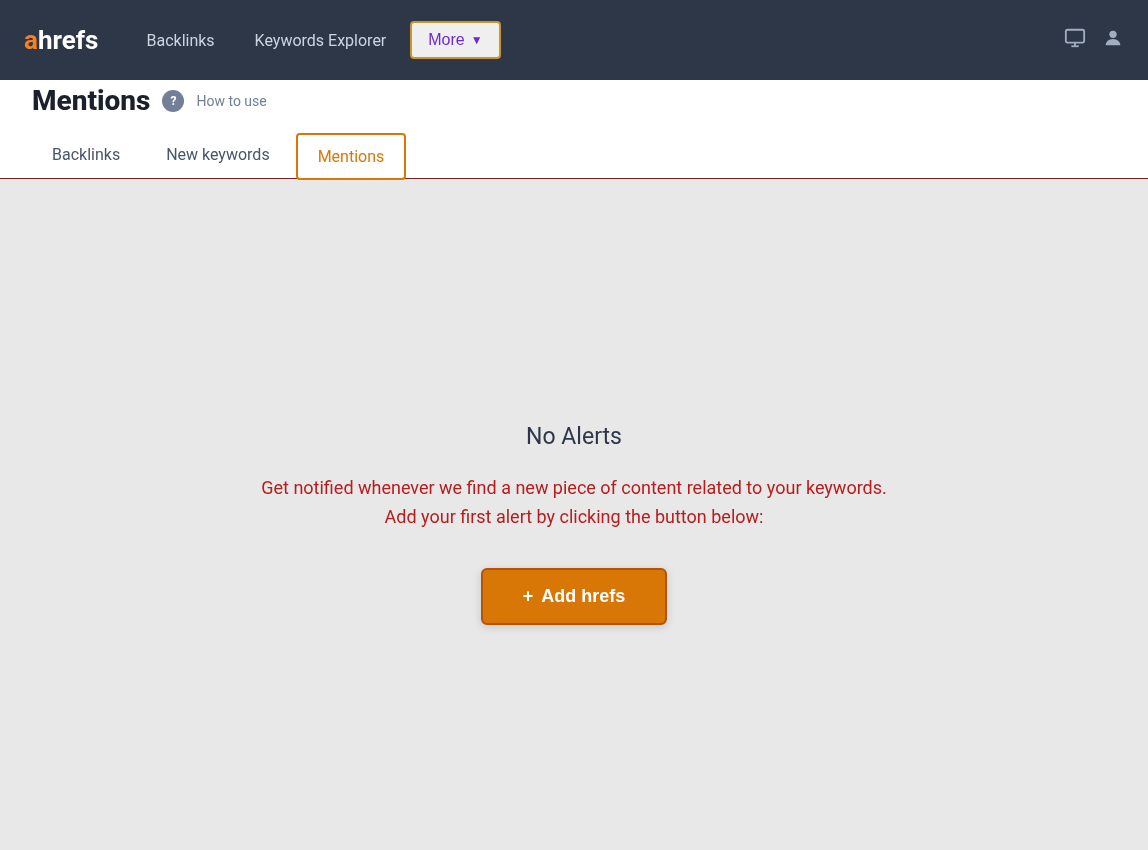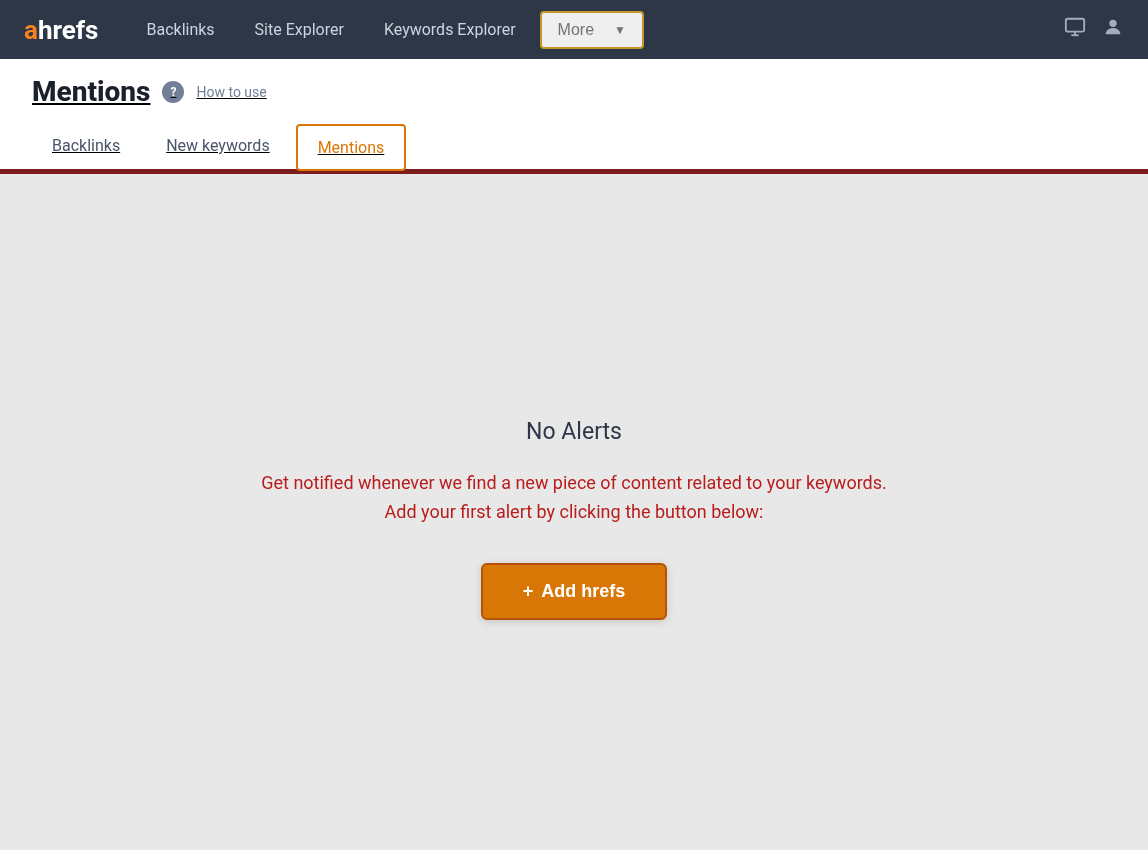--- a/index.html
+++ b/index.html
@@ -12,21 +12,21 @@
       font-family: -apple-system, BlinkMacSystemFont, 'Segoe UI', Roboto, Helvetica, Arial, sans-serif;
       width: 1148px;
       height: 850px;
       overflow: hidden;
       background: #f0f0f0;
     }
 
     
     .navbar {
       background-color: #2d3748;
-      height: 59px;
+      height: 80px;
       display: flex;
       align-items: center;
       padding: 16px 24px;
       gap: 8px;
     }
 
     .logo {
       display: flex;
       align-items: center;
       margin-right: 24px;
@@ -52,50 +52,49 @@
     .nav-link {
       color: #cbd5e0;
       font-size: 16px;
       padding: 8px 16px;
       cursor: pointer;
       border-radius: 4px;
       text-decoration: none;
     }
 
     .nav-link-more {
-      color: #737373;
+      color: #6d28d9;
       font-size: 16px;
       padding: 8px 16px;
       cursor: pointer;
       border-radius: 4px;
       border: 2px solid #c8972a;
       display: flex;
       align-items: center;
-      gap: 20px;
+      gap: 6px;
     }
 
     .nav-right {
       display: flex;
       align-items: center;
       gap: 16px;
       margin-left: auto;
     }
 
     .nav-icon {
       color: #a0aec0;
       cursor: pointer;
       font-size: 20px;
     }
 
     
     .page-header {
       background: #ffffff;
-      padding: 16px 32px 0 32px;
-      border-bottom: 5px solid #7f1d1d;
-      text-decoration: underline;
+      padding: 4px 32px 0 32px;
+      border-bottom: 1px solid #7f1d1d;
     }
 
     .page-title-row {
       display: flex;
       align-items: center;
       gap: 12px;
       margin-bottom: 16px;
     }
 
     .page-title {
@@ -216,21 +215,20 @@
 
 <nav class="navbar">
   <div class="logo">
     <span class="logo-text">
       <span class="logo-a">a</span><span>hrefs</span>
     </span>
   </div>
 
   <div class="nav-links">
     <a class="nav-link">Backlinks</a>
-    <a class="nav-link">Site Explorer</a>
     <a class="nav-link">Keywords Explorer</a>
     <button class="nav-link-more">
       <span>More</span>
       <span class="chevron-down">▼</span>
     </button>
   </div>
 
   <div class="nav-right">
     <span class="nav-icon">
       <svg class="monitor-icon-svg" viewBox="0 0 24 24" xmlns="http://www.w3.org/2000/svg">

